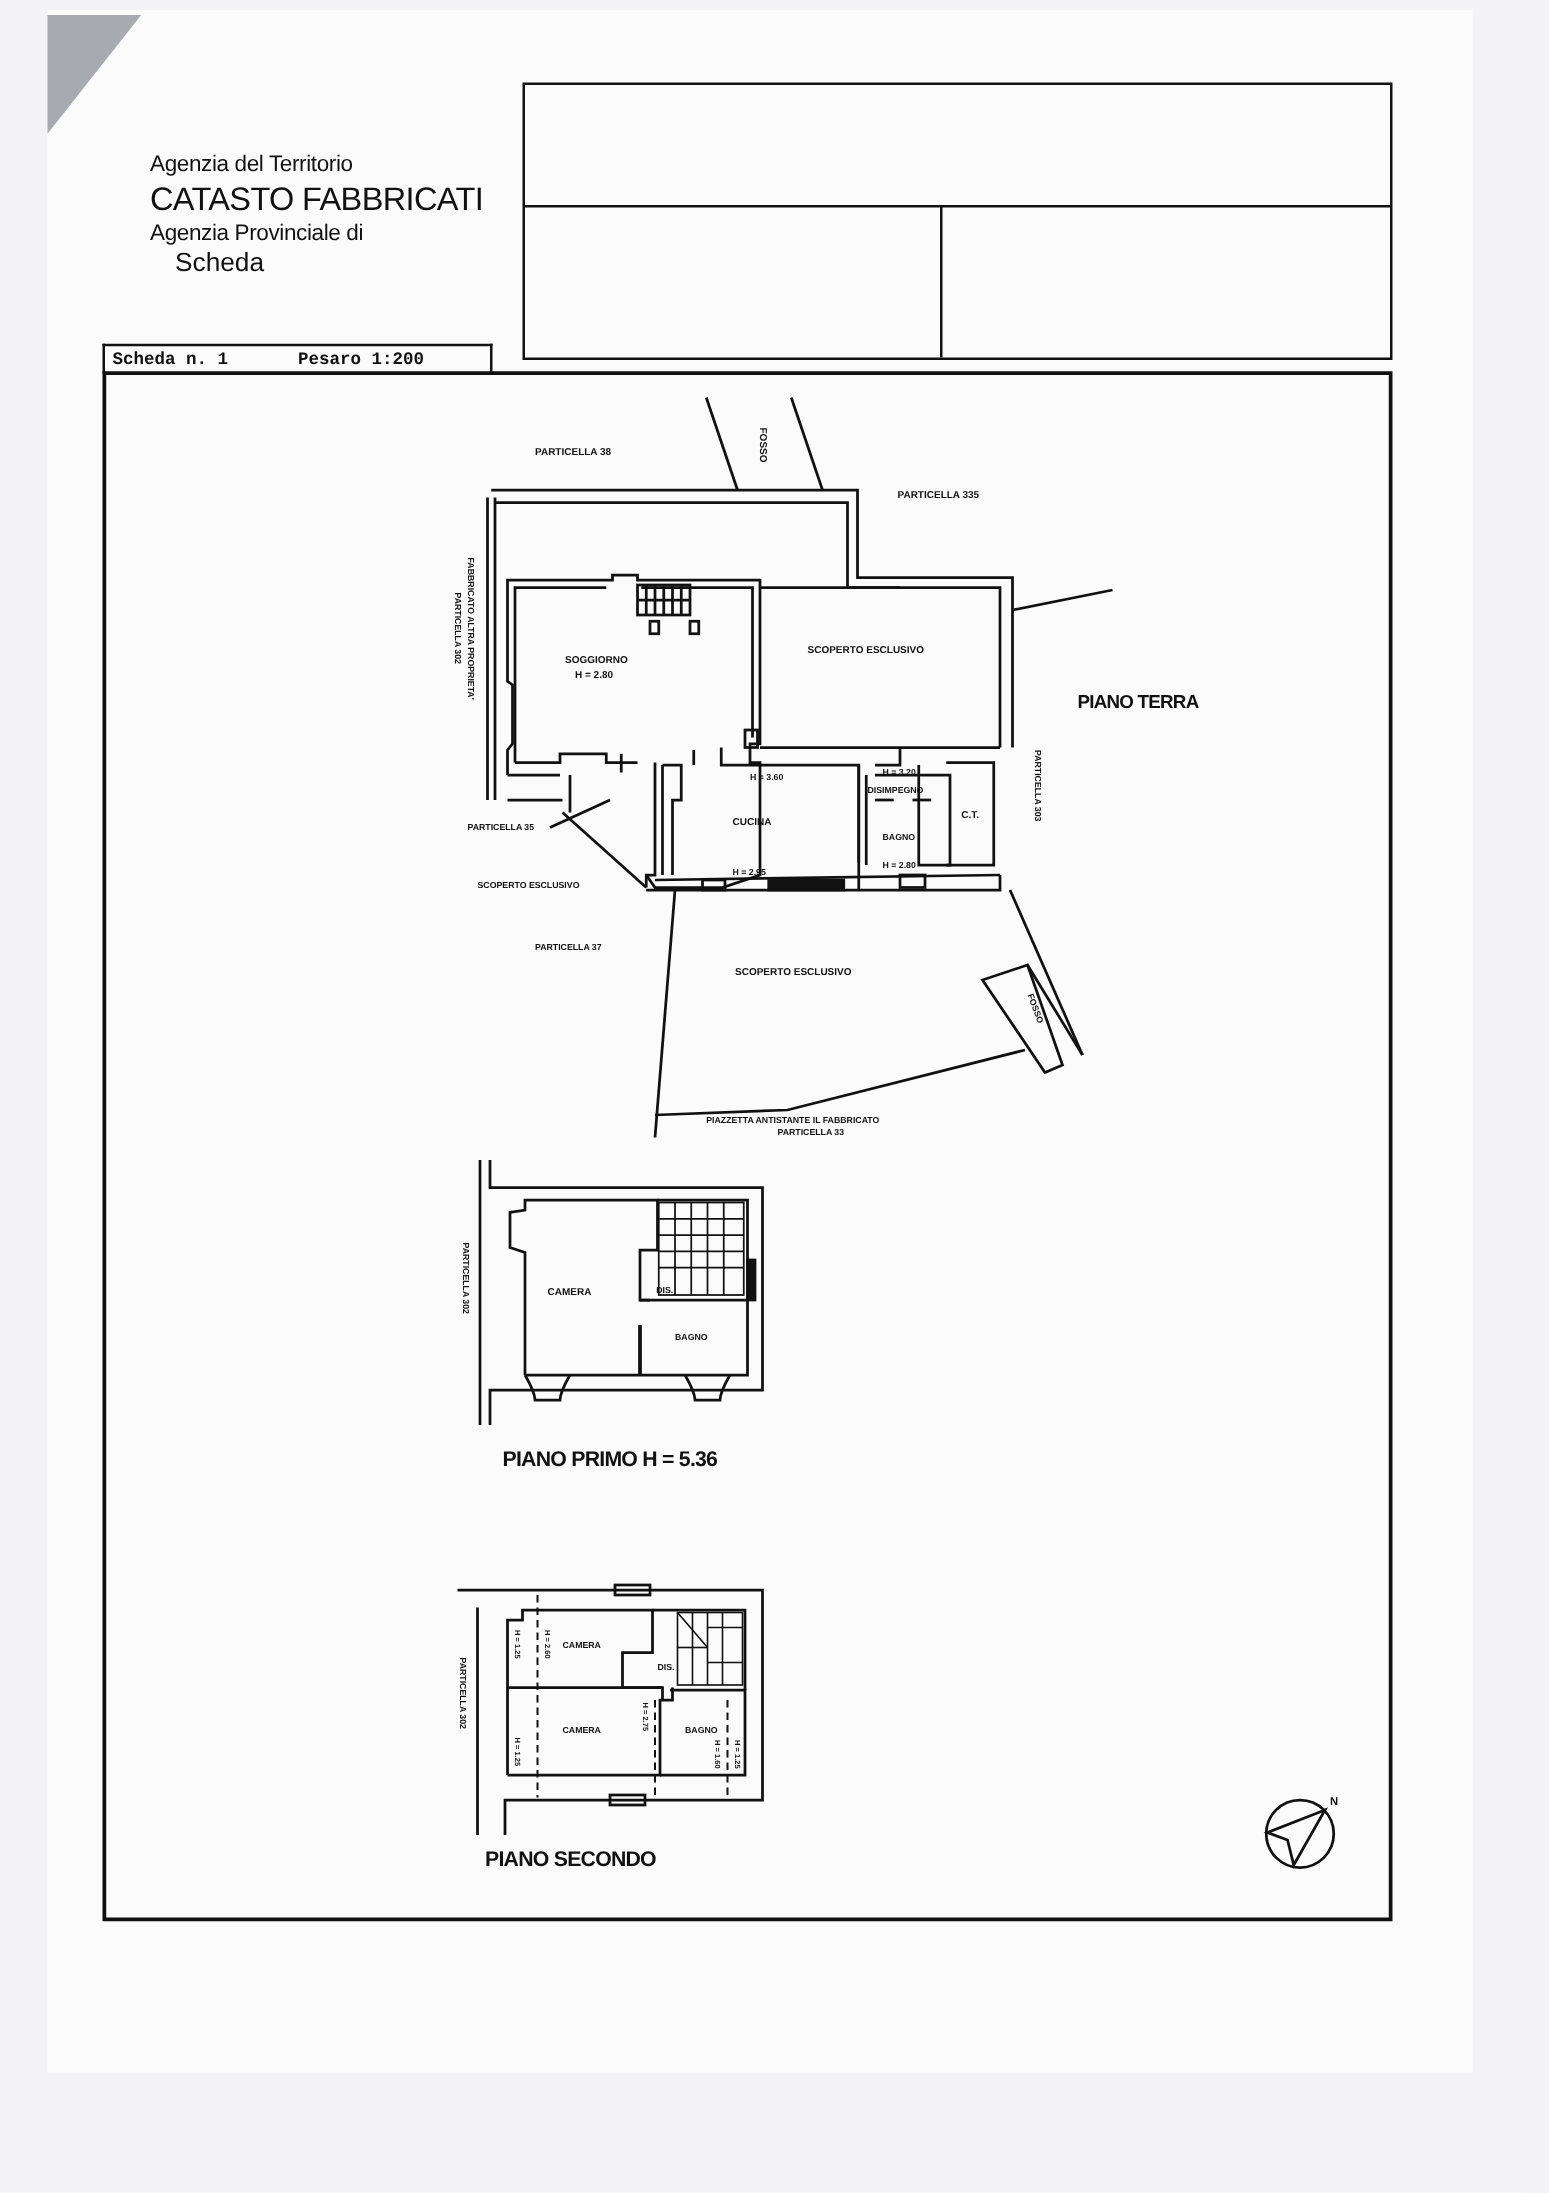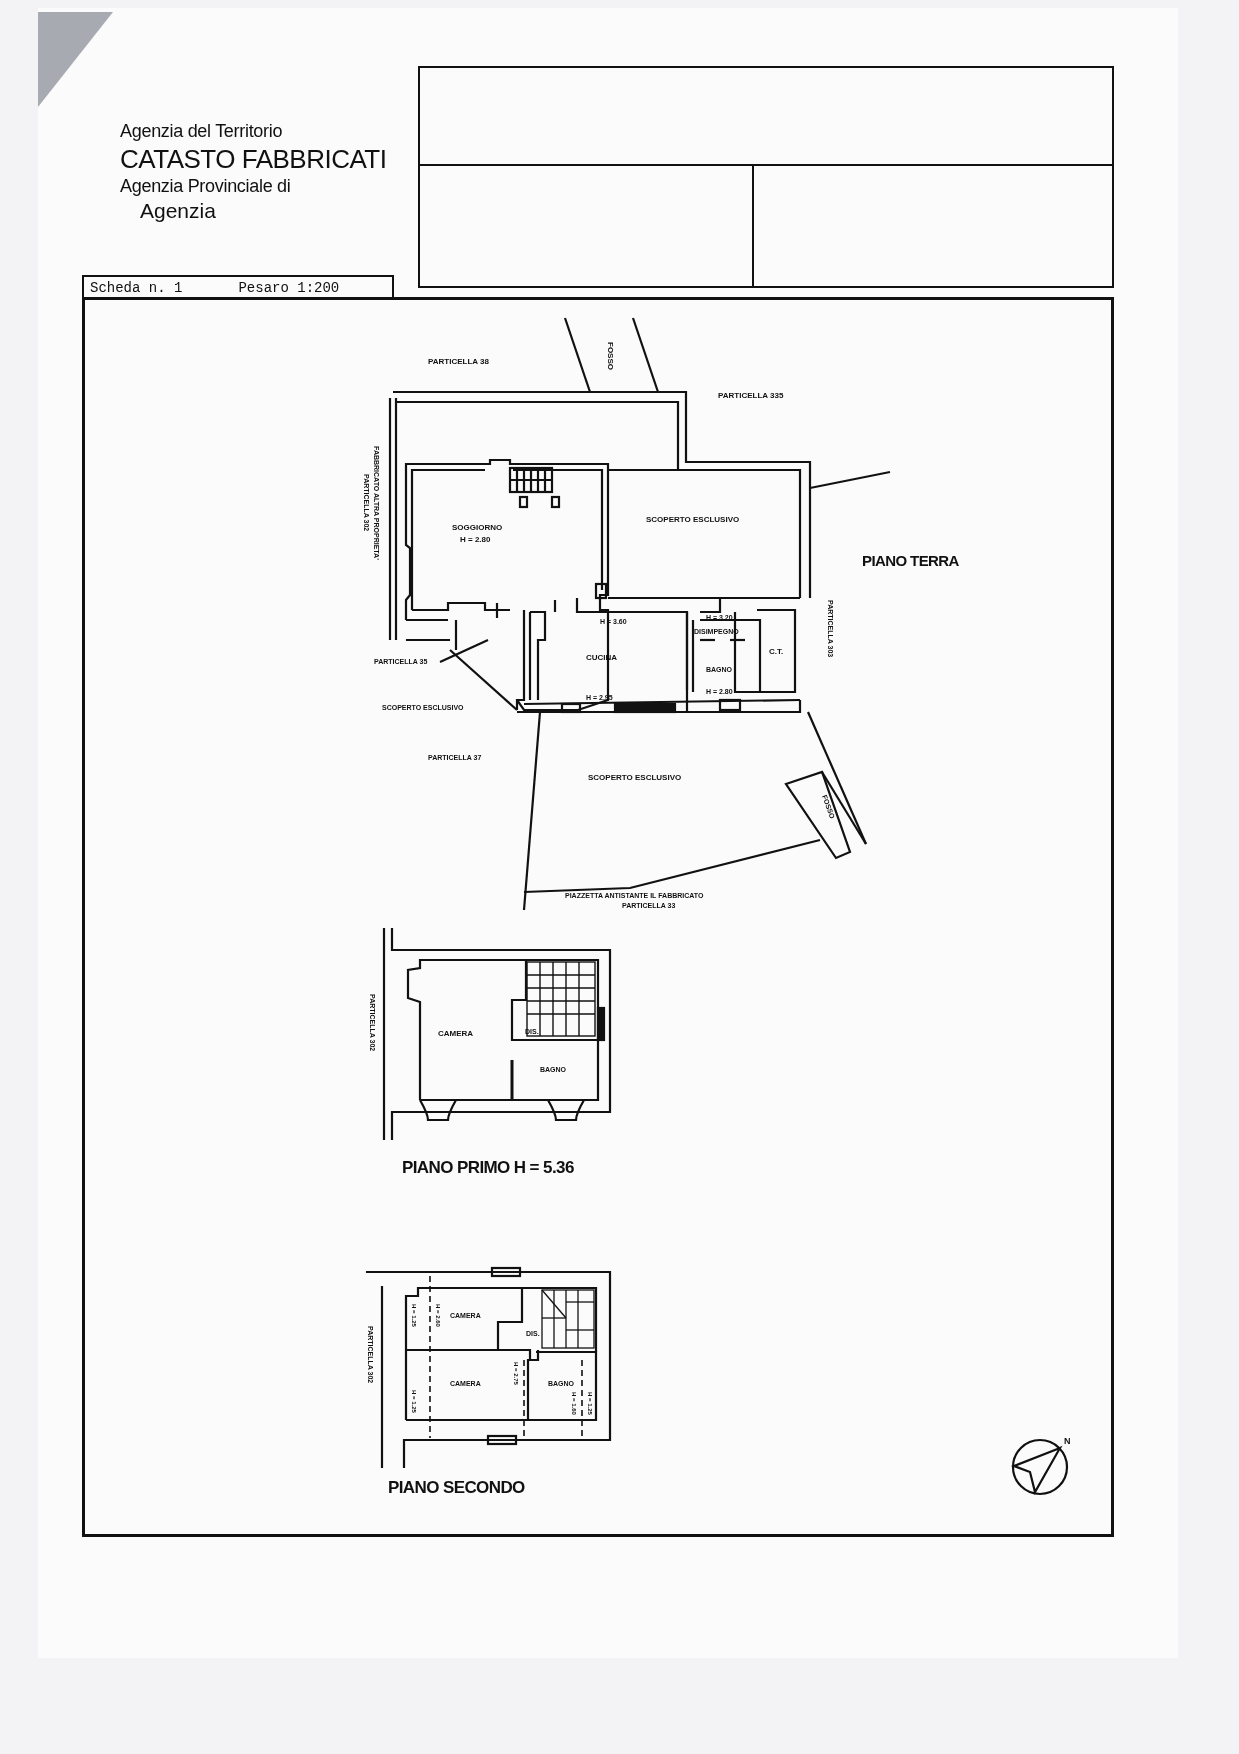--- a/index.html
+++ b/index.html
@@ -29,21 +29,21 @@
     .h-city { font-size: 21px; padding-left: 20px; }
     .stamp-box {
       position: absolute; left: 418px; top: 66px; width: 696px; height: 222px;
       border: 2px solid #111; box-sizing: border-box;
     }
     .stamp-row { position: absolute; left: 0; right: 0; border-top: 2px solid #111; top: 96px; }
     .stamp-col { position: absolute; top: 96px; bottom: 0; left: 332px; border-left: 2px solid #111; }
     .scheda-tab {
       position: absolute; left: 82px; top: 275px; width: 312px; height: 24px;
       border: 2px solid #111; border-bottom: none; box-sizing: border-box;
-      font-family: "Liberation Mono", monospace; font-weight: normal; font-size: 14px;
+      font-family: "Liberation Mono", monospace; font-weight: bold; font-size: 14px;
       display: flex; gap: 56px; align-items: center; padding-left: 6px;
     }
     .frame {
       position: absolute; left: 82px; top: 297px; width: 1032px; height: 1240px;
       border: 3px solid #111; box-sizing: border-box;
     }
     .plan-svg { position: absolute; left: 0; top: 0; }
     .lbl { font-family: "Liberation Sans", sans-serif; font-weight: bold; fill: #111; }
     .floor-title {
       position: absolute; font-weight: bold; font-size: 17px; letter-spacing: -0.6px;
@@ -52,21 +52,21 @@
 </head>
 <body>
 
 <div class="paper"></div>
 <div class="corner-tri"></div>
 
 <div class="header-block">
   <div class="h-agency">Agenzia del Territorio</div>
   <div class="h-catasto">CATASTO FABBRICATI</div>
   <div class="h-ufficio">Agenzia Provinciale di</div>
-  <div class="h-city">Agenzia</div>
+  <div class="h-city">Scheda</div>
 </div>
 
 <div class="stamp-box">
   <div class="stamp-row"></div>
   <div class="stamp-col"></div>
 </div>
 
 <div class="scheda-tab">
   <span>Scheda n. 1</span>
   <span>Pesaro 1:200</span>

